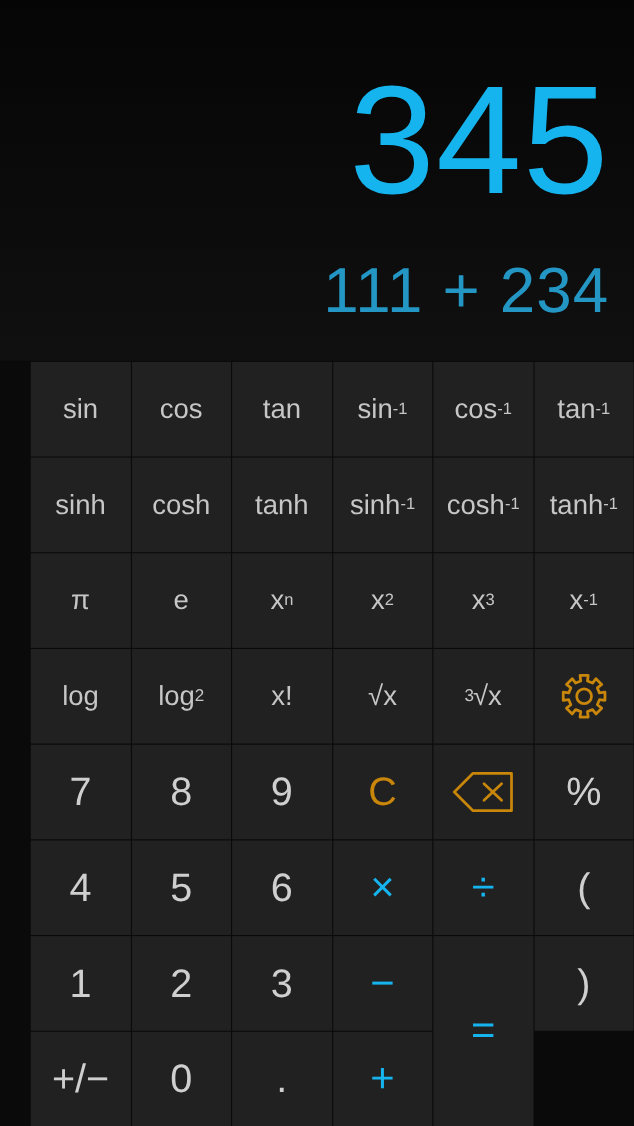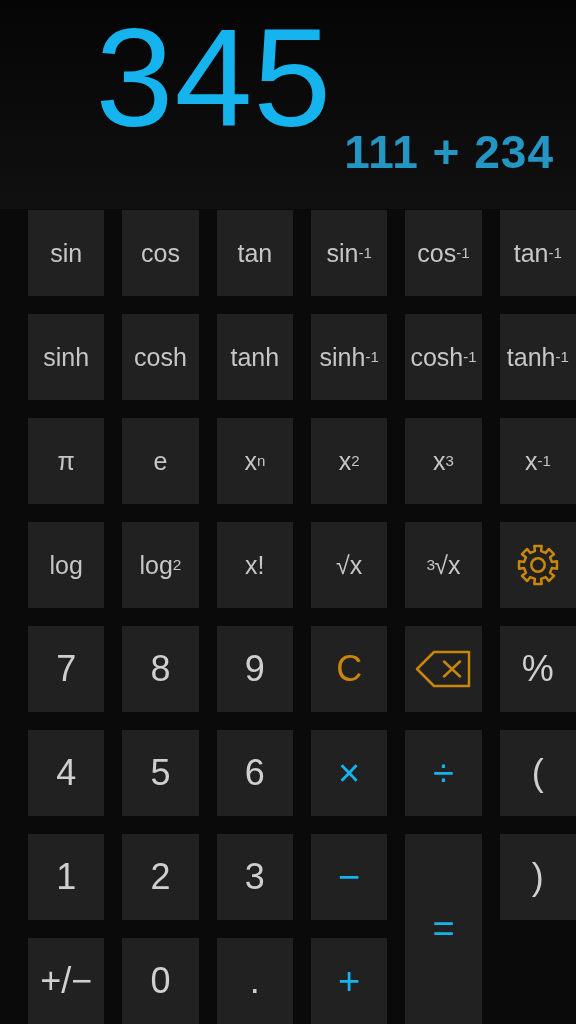--- a/index.html
+++ b/index.html
@@ -23,54 +23,54 @@
     flex-direction: column;
     background: #0b0b0b;
   }
 
   
   .display {
     height: 338px;
     box-sizing: border-box;
     background: linear-gradient(180deg, #050505 0%, #0a0a0a 45%, #101010 100%);
     display: flex;
-    flex-direction: row;
+    flex-direction: column;
     justify-content: flex-end;
     align-items: flex-end;
     padding: 0 22px 22px 22px;
     overflow: hidden;
   }
   .result {
     font-size: 140px;
     line-height: 0.92;
     font-weight: 200;
     letter-spacing: 1px;
     color: #16b4ef;
     white-space: nowrap;
     margin-bottom: 44px;
   }
   .expression {
-    font-size: 46px;
+    font-size: 58px;
     line-height: 1;
-    font-weight: 700;
+    font-weight: 400;
     letter-spacing: 1px;
     color: #2496c4;
     white-space: nowrap;
     margin-bottom: 12px;
     margin-left: 12px;
   }
 
   
   .keypad {
     flex: 1;
     display: grid;
     grid-template-columns: repeat(6, 1fr);
     grid-template-rows: 86px 86px 86px 86px 86px 86px 86px 86px;
     background: #0a0a0a;
-    gap: 18px;
+    gap: 1px;
     padding-top: 1px;
     padding-left: 28px;
   }
   .key {
     background: #212121;
     display: flex;
     align-items: center;
     justify-content: center;
     color: #c6c6c6;
     font-weight: 200;

